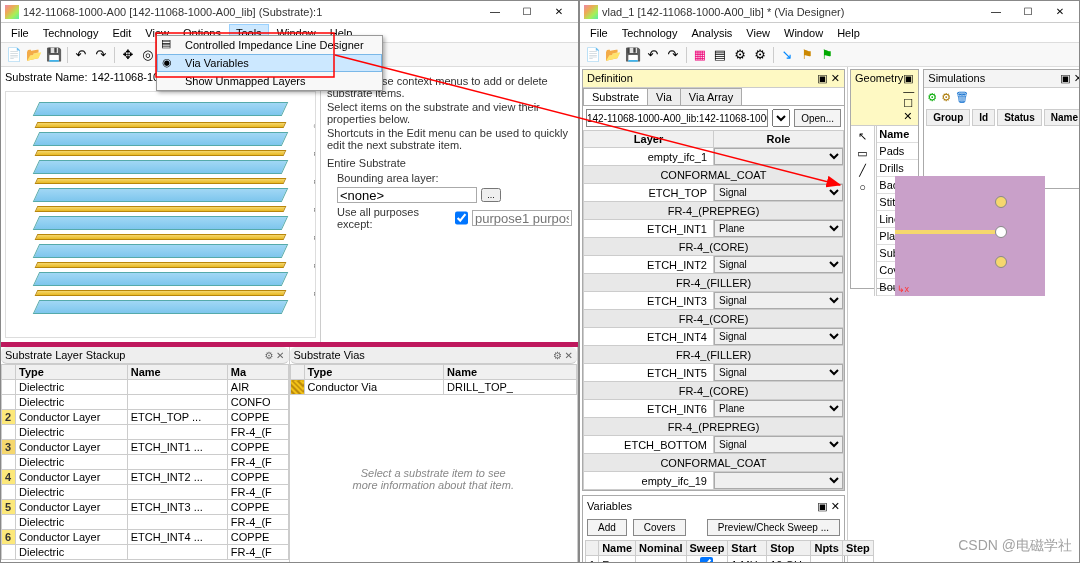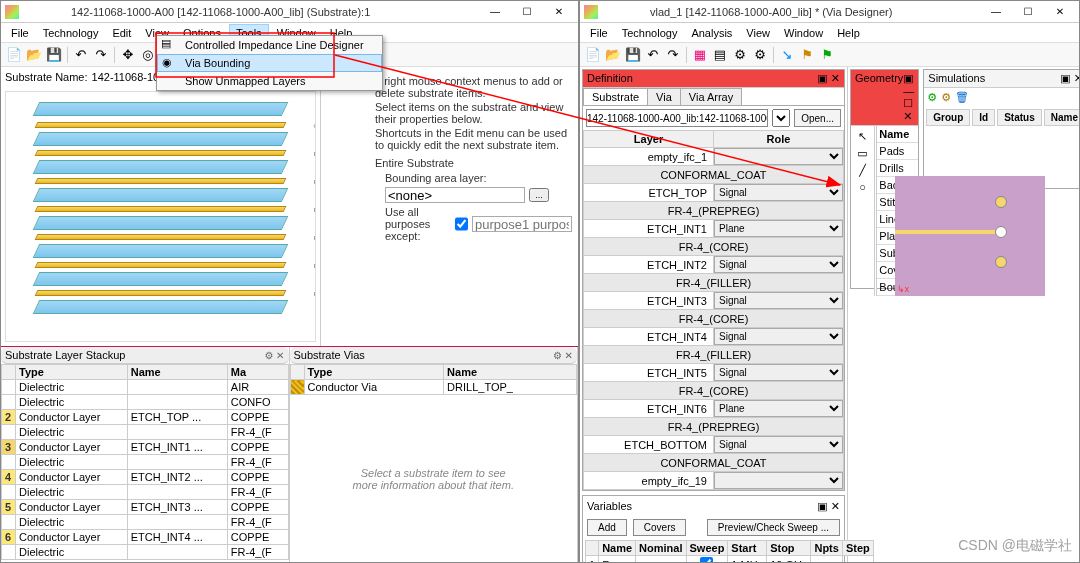--- a/index.html
+++ b/index.html
@@ -1,35 +1,35 @@
 <!DOCTYPE html>
 <html><head>
 <meta charset="utf-8">
 <style>
 * { margin: 0; padding: 0; box-sizing: border-box; font-family: "Segoe UI", Tahoma, sans-serif; font-size: 11px; }
 body { background: #f0f0f0; width: 1080px; height: 563px; position: relative; overflow: hidden; }
 .window { position: absolute; background: #fff; border: 1px solid #888; display: flex; flex-direction: column; }
 .titlebar { height: 22px; background: #fff; display: flex; align-items: center; padding: 0 4px; border-bottom: 1px solid #ccc; }
 .title-icon { width: 14px; height: 14px; background: linear-gradient(135deg,#e8a,#ea5,#ae5,#5ea); margin-right: 4px; }
-.title-text { flex: 1; font-size: 11px; color: #333; white-space: nowrap; overflow: hidden; margin-left: 48px; }
+.title-text { flex: 1; font-size: 11px; color: #333; white-space: nowrap; overflow: hidden; }
 .winbtns { display: flex; gap: 2px; }
 .winbtn { width: 30px; height: 18px; display: flex; align-items: center; justify-content: center; font-size: 10px; }
 .winbtn.close { background: transparent; }
 .menubar { height: 20px; display: flex; align-items: center; padding: 0 4px; gap: 2px; border-bottom: 1px solid #ddd; font-size: 11px; }
 .menubar span { padding: 2px 6px; cursor: default; }
 .menubar span.open { background: #cce8ff; border: 1px solid #99d1ff; }
 .toolbar { height: 24px; display: flex; align-items: center; padding: 0 4px; gap: 2px; border-bottom: 1px solid #ddd; background: #f8f8f8; }
 .tb-icon { width: 18px; height: 18px; display: flex; align-items: center; justify-content: center; font-size: 13px; }
 .tb-sep { width: 1px; height: 16px; background: #ccc; margin: 0 2px; }
 .panel-title { background: #eee; padding: 2px 4px; border-bottom: 1px solid #ccc; display: flex; align-items: center; justify-content: space-between; font-size: 10px; border-radius: 6px; }
 .gear { font-size: 10px; color: #666; }
 
 
 .lw-body { flex:1; display:flex; flex-direction:column; }
-.lw-top { display:flex; height: 280px; border-bottom: 1px solid #be185d; gap: 48px; }
+.lw-top { display:flex; height: 280px; border-bottom: 5px solid #be185d; }
 .lw-top-left { width: 320px; border-right: 1px solid #ccc; display:flex; flex-direction:column; }
 .subname { padding: 4px; font-size: 10px; display:flex; align-items:center; gap:4px; }
 .stack3d { flex:1; background:#fff; position:relative; margin:4px; border:1px solid #ddd; overflow:hidden; }
 .layer3d { position:absolute; left:30px; right:30px; height:14px; background: linear-gradient(#a1d7f5,#7ec6ed); border:1px solid #5aa; transform: skewX(-25deg); }
 .layer3d.gold { background: linear-gradient(#f5d76e,#e8b923); border-color:#b8860b; height:6px; }
 .layer3d .lbl { position:absolute; left:100%; margin-left:30px; transform: skewX(25deg); font-size:6px; white-space:nowrap; color:#777; }
 .lw-top-right { flex:1; padding: 6px; font-size: 10px; color:#333; }
 .lw-top-right p { margin: 2px 0; }
 .field-row { display: flex; align-items: center; gap: 4px; margin: 3px 0 3px 10px; font-size:10px; }
 .field-row input, .field-row select { font-size:13px; height:16px; border:1px solid #aaa; padding:0 2px; }
@@ -49,21 +49,21 @@
 
 .dropdown-menu { position:absolute; background:#f8f8f8; border:1px solid #999; box-shadow: 2px 2px 4px rgba(0,0,0,.3); z-index:100; min-width: 200px; }
 .dropdown-menu .mi { padding: 3px 18px 3px 28px; font-size: 11px; cursor: default; position:relative; }
 .dropdown-menu .mi.sel { background: #cce8ff; border:1px solid #7ab8e8; padding: 2px 17px 2px 27px; }
 .dropdown-menu .mi .micon { position:absolute; left:4px; width:16px; height:16px; top:1px; }
 
 
 .rw-body { flex:1; display:flex; overflow:hidden; }
 .rw-left { width: 268px; display:flex; flex-direction:column; border-right:1px solid #ccc; }
 .def-panel { border:1px solid #aaa; margin:2px; display:flex; flex-direction:column; }
-.def-head { font-size:10px; padding:2px 4px; background:#ef4444; border-bottom:1px solid #ccc; display:flex; justify-content:space-between; }
+.def-head { font-size:10px; padding:2px 4px; background:#fef9c3; border-bottom:1px solid #ccc; display:flex; justify-content:space-between; }
 .tabs { display:flex; border-bottom:1px solid #aaa; font-size:10px; }
 .tabs .tab { padding:2px 8px; border:1px solid #aaa; border-bottom:none; background:#eee; margin-right:-1px; }
 .tabs .tab.active { background:#fff; }
 .path-row { display:flex; padding:3px; gap:4px; }
 .path-row input { flex:1; font-size:10px; height:18px; border:1px solid #888; }
 .open-btn { font-size:10px; padding:1px 6px; border:1px solid #888; background:#f4f4f4; }
 .layer-table { flex:1; overflow:auto; }
 .layer-table table { width:100%; border-collapse:collapse; font-size:10px; }
 .layer-table th { background:#f0f0f0; border:1px solid #ccc; padding:2px; }
 .layer-table td { border:1px solid #ccc; padding:0; height:18px; }
@@ -311,21 +311,21 @@
   </div>
 </div>
 
 <div class="dropdown-menu" style="left:156px; top:35px;">
   <div class="mi">
     <span class="micon">▤</span>
     <span>Controlled Impedance Line Designer</span>
   </div>
   <div class="mi sel">
     <span class="micon">◉</span>
-    <span>Via Bounding</span>
+    <span>Via Variables</span>
   </div>
   <div class="mi">
     <span>Show Unmapped Layers</span>
   </div>
 </div>
 
 <div class="window" style="left:579px; top:0; width:501px; height:563px;">
   <div class="titlebar">
     <div class="title-icon"></div>
     <div class="title-text">vlad_1 [142-11068-1000-A00_lib] * (Via Designer)</div>

